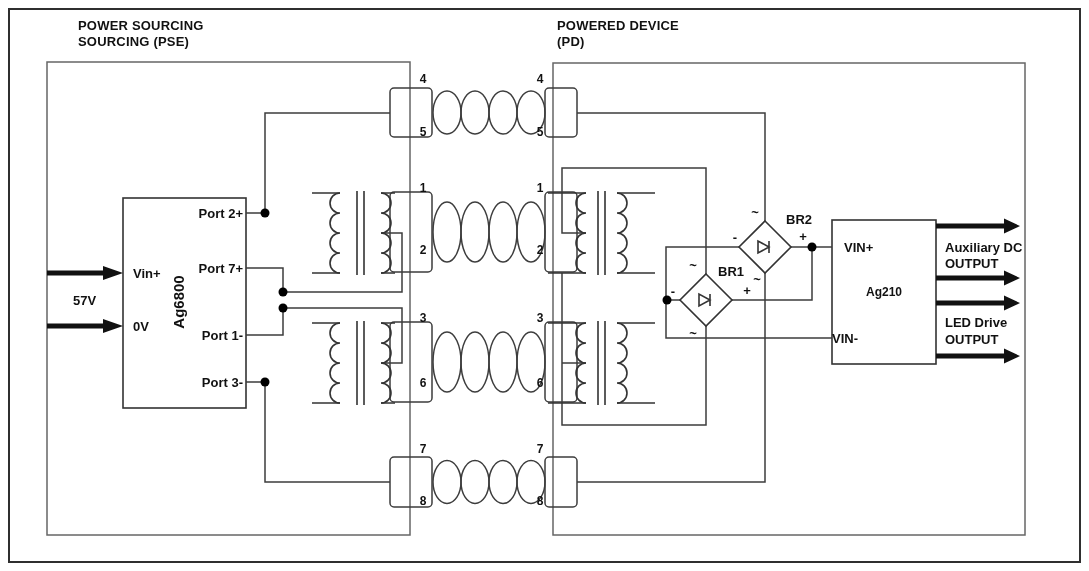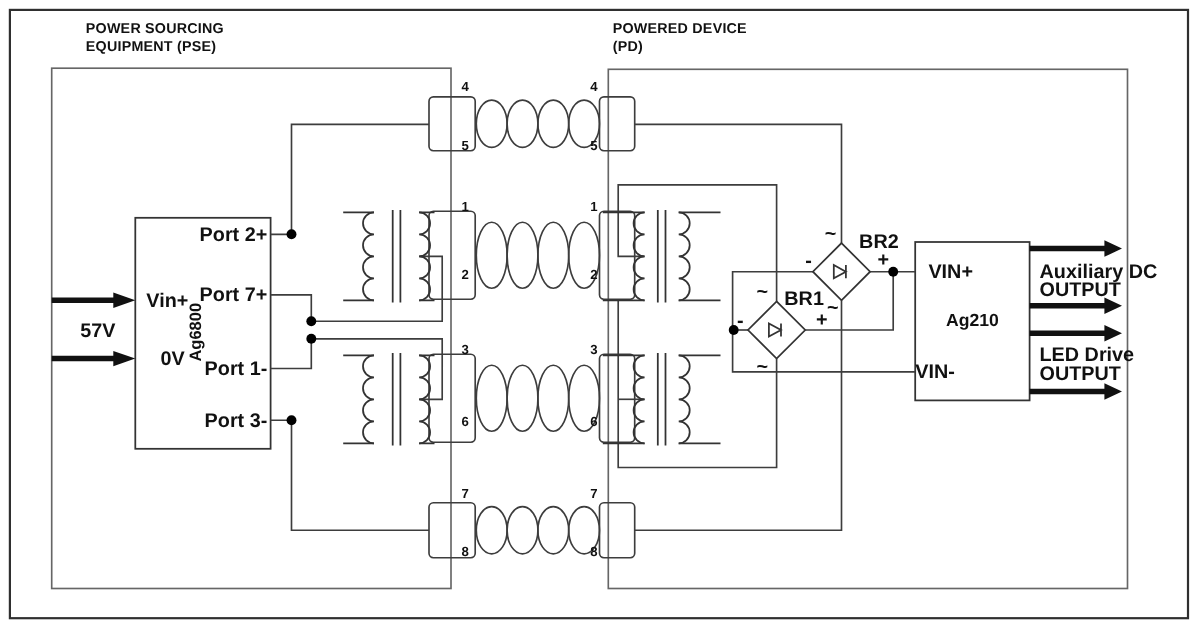--- a/index.html
+++ b/index.html
@@ -3,21 +3,21 @@
 <meta charset="utf-8">
 <style>
   html,body{margin:0;padding:0;background:#fff;}
   #canvas{position:relative;width:1089px;height:571px;background:#ffffff;
           font-family:"Liberation Sans",sans-serif;overflow:hidden;}
   #schematic{position:absolute;left:0;top:0;}
   .lbl{position:absolute;font-weight:700;color:#111;white-space:nowrap;line-height:1;}
   .ctr{transform:translate(-50%,-50%);}
   .vmid{transform:translateY(-50%);}
   .pr{right:846px;text-align:right;transform:translateY(-50%);}
-  .rot{transform:translate(-50%,-50%) rotate(-90deg);}.f12{font-size:12px}.f13{font-size:18px}.f14{font-size:16px}.f15{font-size:15px}
+  .rot{transform:translate(-50%,-50%) rotate(-90deg);}.f12{font-size:12px}.f13{font-size:13px}.f14{font-size:12px}.f15{font-size:15px}
   .hdr{font-size:13px;line-height:16px;letter-spacing:.2px;}
 </style>
 </head>
 <body>
 
 <div id="canvas">
 
   <svg id="schematic" width="1089" height="571" viewBox="0 0 1089 571">
 
     <rect x="9" y="9" width="1071" height="553" fill="none" stroke-width="2" stroke="#2f2f2f"></rect>
@@ -137,27 +137,27 @@
       <path d="M47,270.5 H103 V266 L123,273 L103,280 V275.5 H47 Z"></path>
       <path d="M47,323.5 H103 V319 L123,326 L103,333 V328.5 H47 Z"></path>
       <path d="M936,223.5 H1004 V218.5 L1020,226 L1004,233.5 V228.5 H936 Z"></path>
       <path d="M936,275.5 H1004 V270.5 L1020,278 L1004,285.5 V280.5 H936 Z"></path>
       <path d="M936,300.5 H1004 V295.5 L1020,303 L1004,310.5 V305.5 H936 Z"></path>
       <path d="M936,353.5 H1004 V348.5 L1020,356 L1004,363.5 V358.5 H936 Z"></path>
     </g>
   </svg>
 
   <div class="lbl hdr" style="left:78px;top:18px">POWER SOURCING</div>
-  <div class="lbl hdr" style="left:78px;top:34px">EQUIPMENT (PSE)</div>
+  <div class="lbl hdr" style="left:78px;top:34px">SOURCING (PSE)</div>
   <div class="lbl hdr" style="left:557px;top:18px">POWERED DEVICE</div>
   <div class="lbl hdr" style="left:557px;top:34px">(PD)</div>
 
   <div class="lbl f13 vmid" style="left:73px;top:300px">57V</div>
   <div class="lbl f13 vmid" style="left:133px;top:273px">Vin+</div>
-  <div class="lbl f13 vmid" style="left:146px;top:326px">0V</div>
+  <div class="lbl f13 vmid" style="left:133px;top:326px">0V</div>
   <div class="lbl f15 rot" style="left:178px;top:302px">Ag6800</div>
 
   <div class="lbl f13 pr" style="top:213px">Port 2+</div>
   <div class="lbl f13 pr" style="top:268px">Port 7+</div>
   <div class="lbl f13 pr" style="top:335px">Port 1-</div>
   <div class="lbl f13 pr" style="top:382px">Port 3-</div>
 
   <div class="lbl f12 ctr" style="left:423px;top:79px">4</div>
   <div class="lbl f12 ctr" style="left:423px;top:132px">5</div>
   <div class="lbl f12 ctr" style="left:540px;top:79px">4</div>

